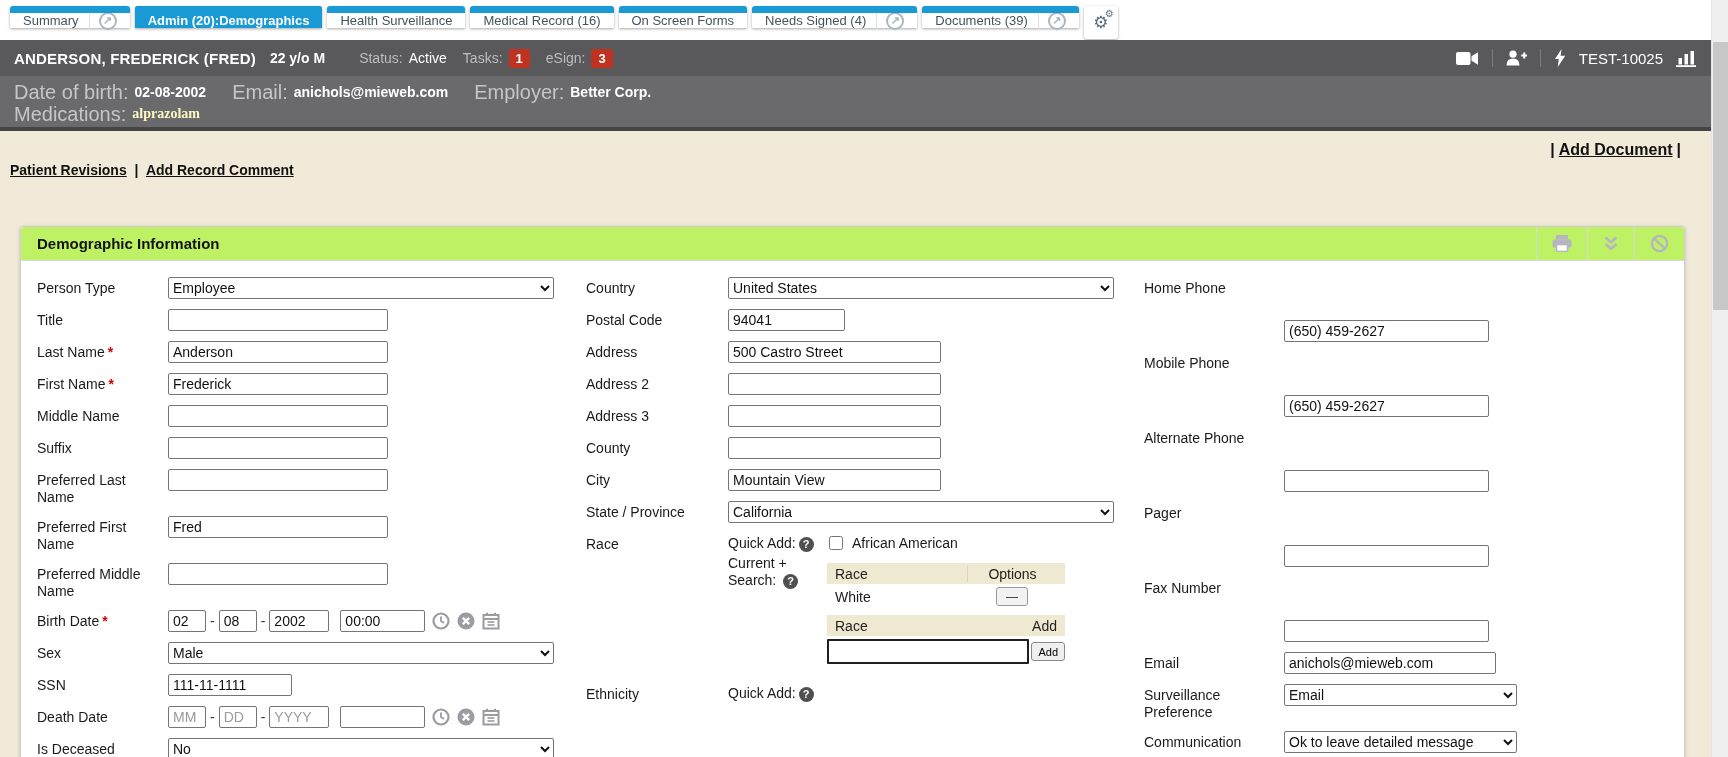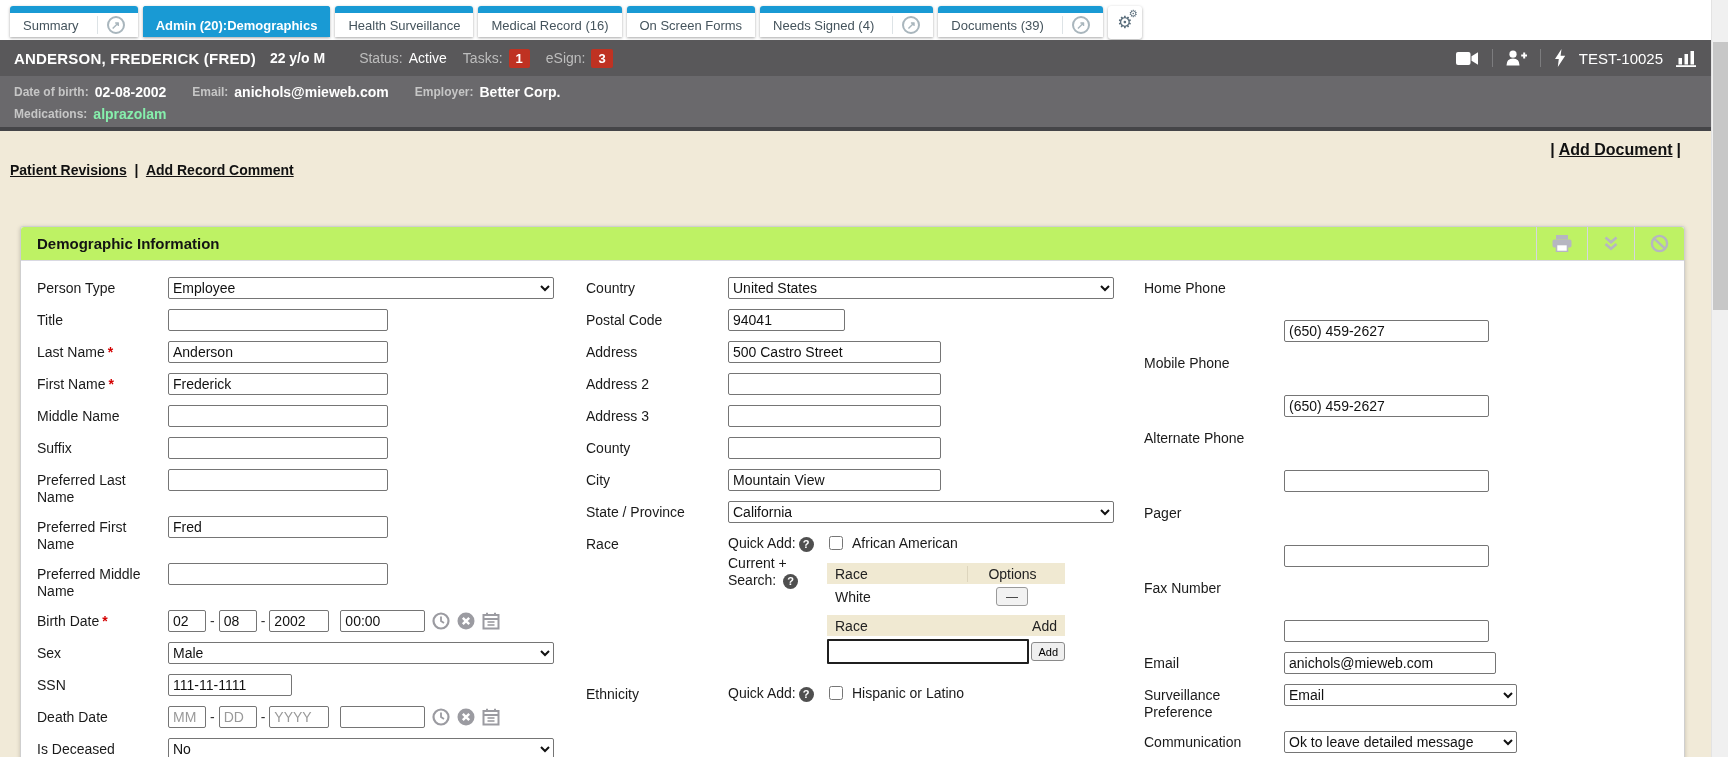--- a/index.html
+++ b/index.html
@@ -3,23 +3,23 @@
 <meta charset="utf-8">
 <style>
   * { margin:0; padding:0; box-sizing:border-box; }
   html,body { background:#fff; }
   .page { position:relative; width:1728px; height:757px; overflow:hidden; background:#fff;
           font-family:"Liberation Sans", sans-serif; color:#1a1a1a; }
 
   
   .tabbar { position:absolute; top:0; left:0; width:1711px; height:40px; background:#fff;
             display:flex; align-items:flex-start; padding:6px 0 0 10px; gap:5px; }
-  .tab { position:relative; height:31px; background:#fff; border-radius:3px 3px 0 0;
+  .tab { position:relative; height:22px; background:#fff; border-radius:3px 3px 0 0;
          box-shadow:0 1px 3px rgba(0,0,0,.35); display:flex; align-items:center;
-         padding:7px 13px 0 13px; cursor:pointer;gap:8px; }
+         padding:7px 13px 0 13px; cursor:pointer; }
   .tab::before { content:""; position:absolute; top:0; left:0; right:0; height:7px;
                  background:#199ad4; border-radius:3px 3px 0 0; }
   .tab-label { font-size:13px; color:#44535c; white-space:nowrap; }
   .tab.active { background:#199ad4; }
   .tab.active .tab-label { color:#fff; font-weight:bold; }
   .tab-ext { margin-left:10px; padding-left:9px; border-left:1px solid #dde3e6; display:flex; align-items:center; }
   .ext-ic { width:18px; height:18px; border:2px solid #a9b6bd; border-radius:50%;
             display:flex; align-items:center; justify-content:center;
             font-size:11px; color:#a9b6bd; font-weight:bold; }
   .gear-tab { height:33px; width:34px; background:#fff; border-radius:3px;
@@ -40,23 +40,23 @@
   .pbar-right { margin-left:auto; display:flex; align-items:center; gap:13px; }
   .vsep { width:1px; height:18px; background:#7c7c7e; }
   .pid { font-size:15px; color:#fff; }
   .wicon { display:flex; align-items:center; cursor:pointer; }
   .wicon svg { fill:#fff; }
 
   
   .patient-info { position:absolute; top:76px; left:0; width:1711px; height:55px; background:#6a696c;
                   border-bottom:4px solid #454548; padding:5px 14px 0 14px; }
   .info-line { height:22px; display:flex; align-items:center; }
-  .ilbl { font-size:12px; color:#c6c6c6; margin-right:6px;font-weight:bold; }
+  .ilbl { font-size:20px; color:#c6c6c6; margin-right:6px; }
   .ival { font-size:14px; color:#fff; font-weight:bold; margin-right:26px; }
-  .ival.meds { color:#86efac; }
+  .ival.meds { color:#fef9c3;font-family:Liberation Serif, serif; }
 
   
   .content { position:absolute; top:131px; left:0; width:1711px; height:626px; background:#f1ead8; }
   .adddoc-row { position:absolute; top:10px; right:26px; font-size:16px; font-weight:bold; color:#111; }
   .rev-row { position:absolute; top:31px; left:10px; font-size:14px; font-weight:bold; color:#111; }
   .lnk { text-decoration:underline; color:#111; cursor:pointer; }
   .pipe { margin:0 4px; }
 
   
   .panel { position:absolute; top:95px; left:20px; width:1665px; height:540px; background:#fff;
@@ -483,26 +483,20 @@
               </div>
             </div>
           </div>
 
           <div class="frow">
             <div class="flabel"><span class="lt">Ethnicity</span></div>
             <div class="race-wrap">
               <div class="qa-col">
                 <div class="qline"><span>Quick Add:</span><span class="qicon">?</span></div>
               </div>
-              <div class="race-content">
-                <label class="cbrow">
-                  <input type="checkbox" style="">
-                  <span>Hispanic or Latino</span>
-                </label>
-              </div>
             </div>
           </div>
         </div>
 
         <div class="col col3">
 
           <div class="frow">
             <div class="flabel"><span class="lt">Home Phone</span></div>
             <input class="tin w-txt3" value="(650) 459-2627" style="">
           </div>

